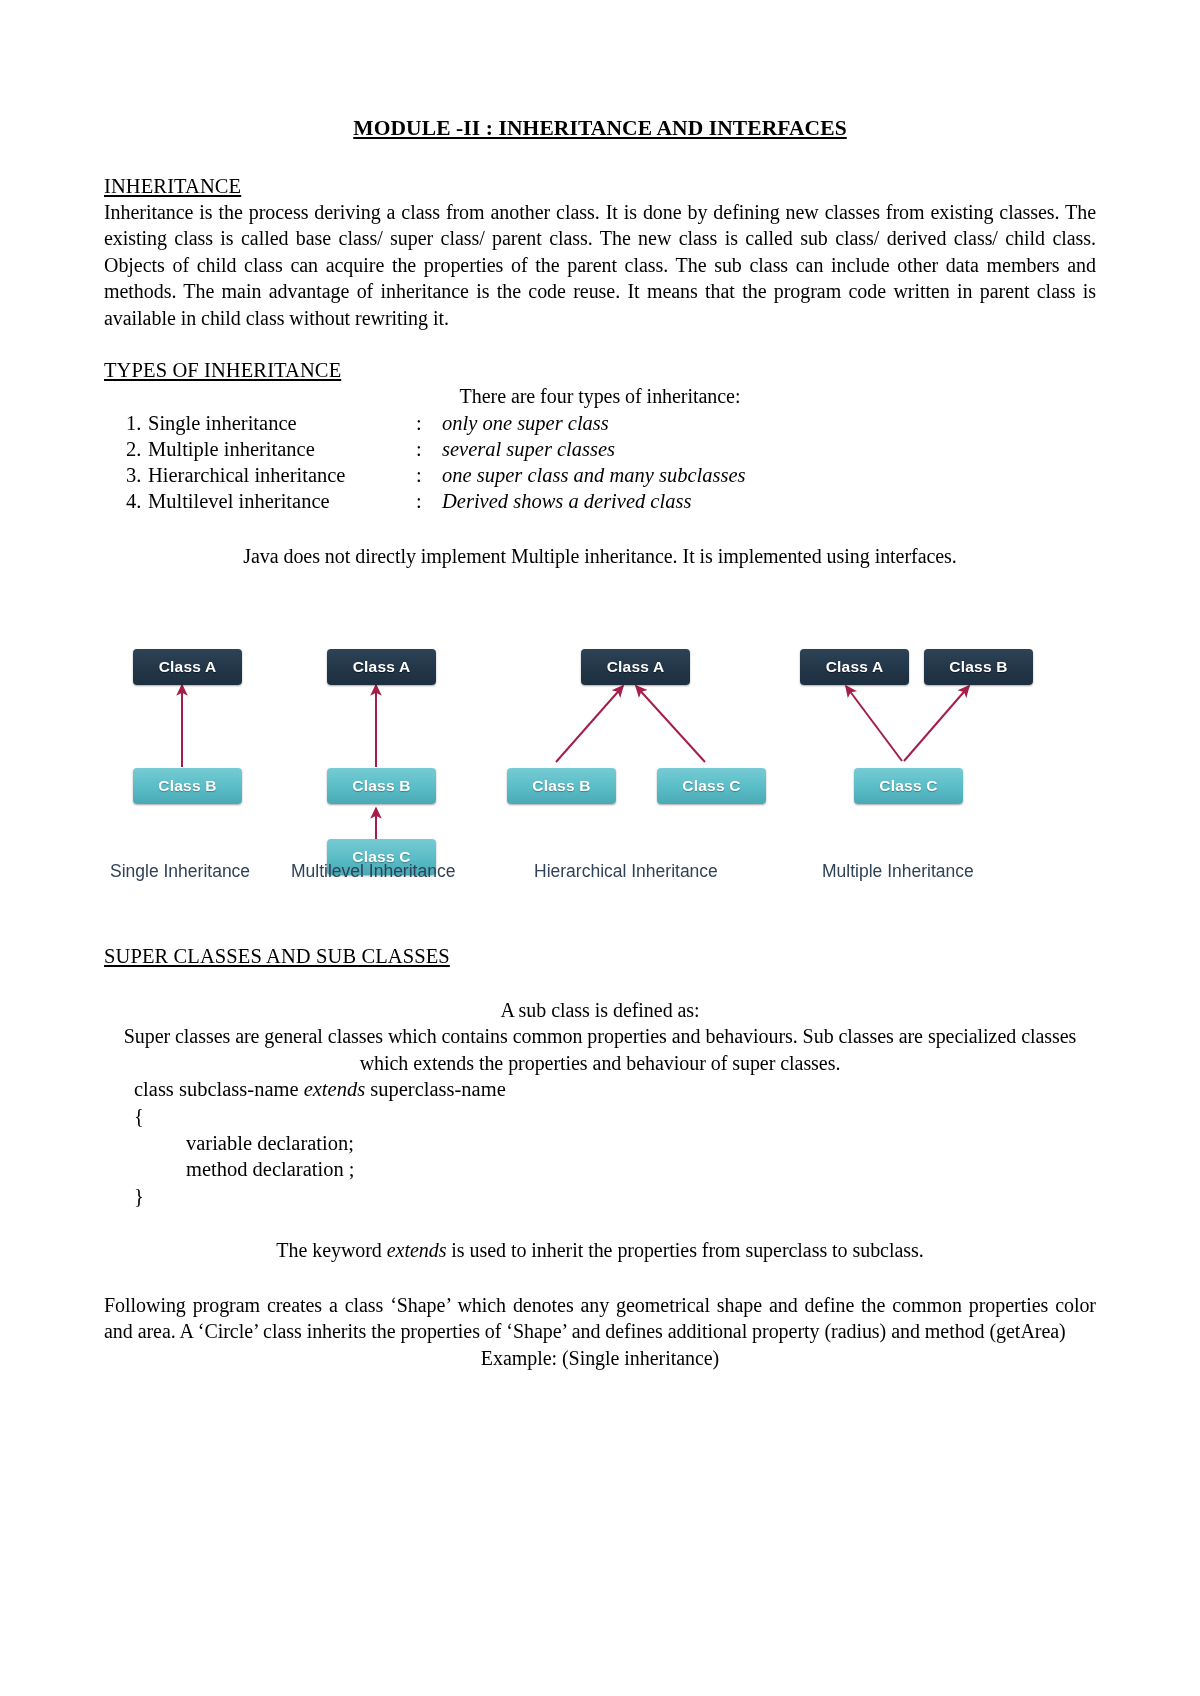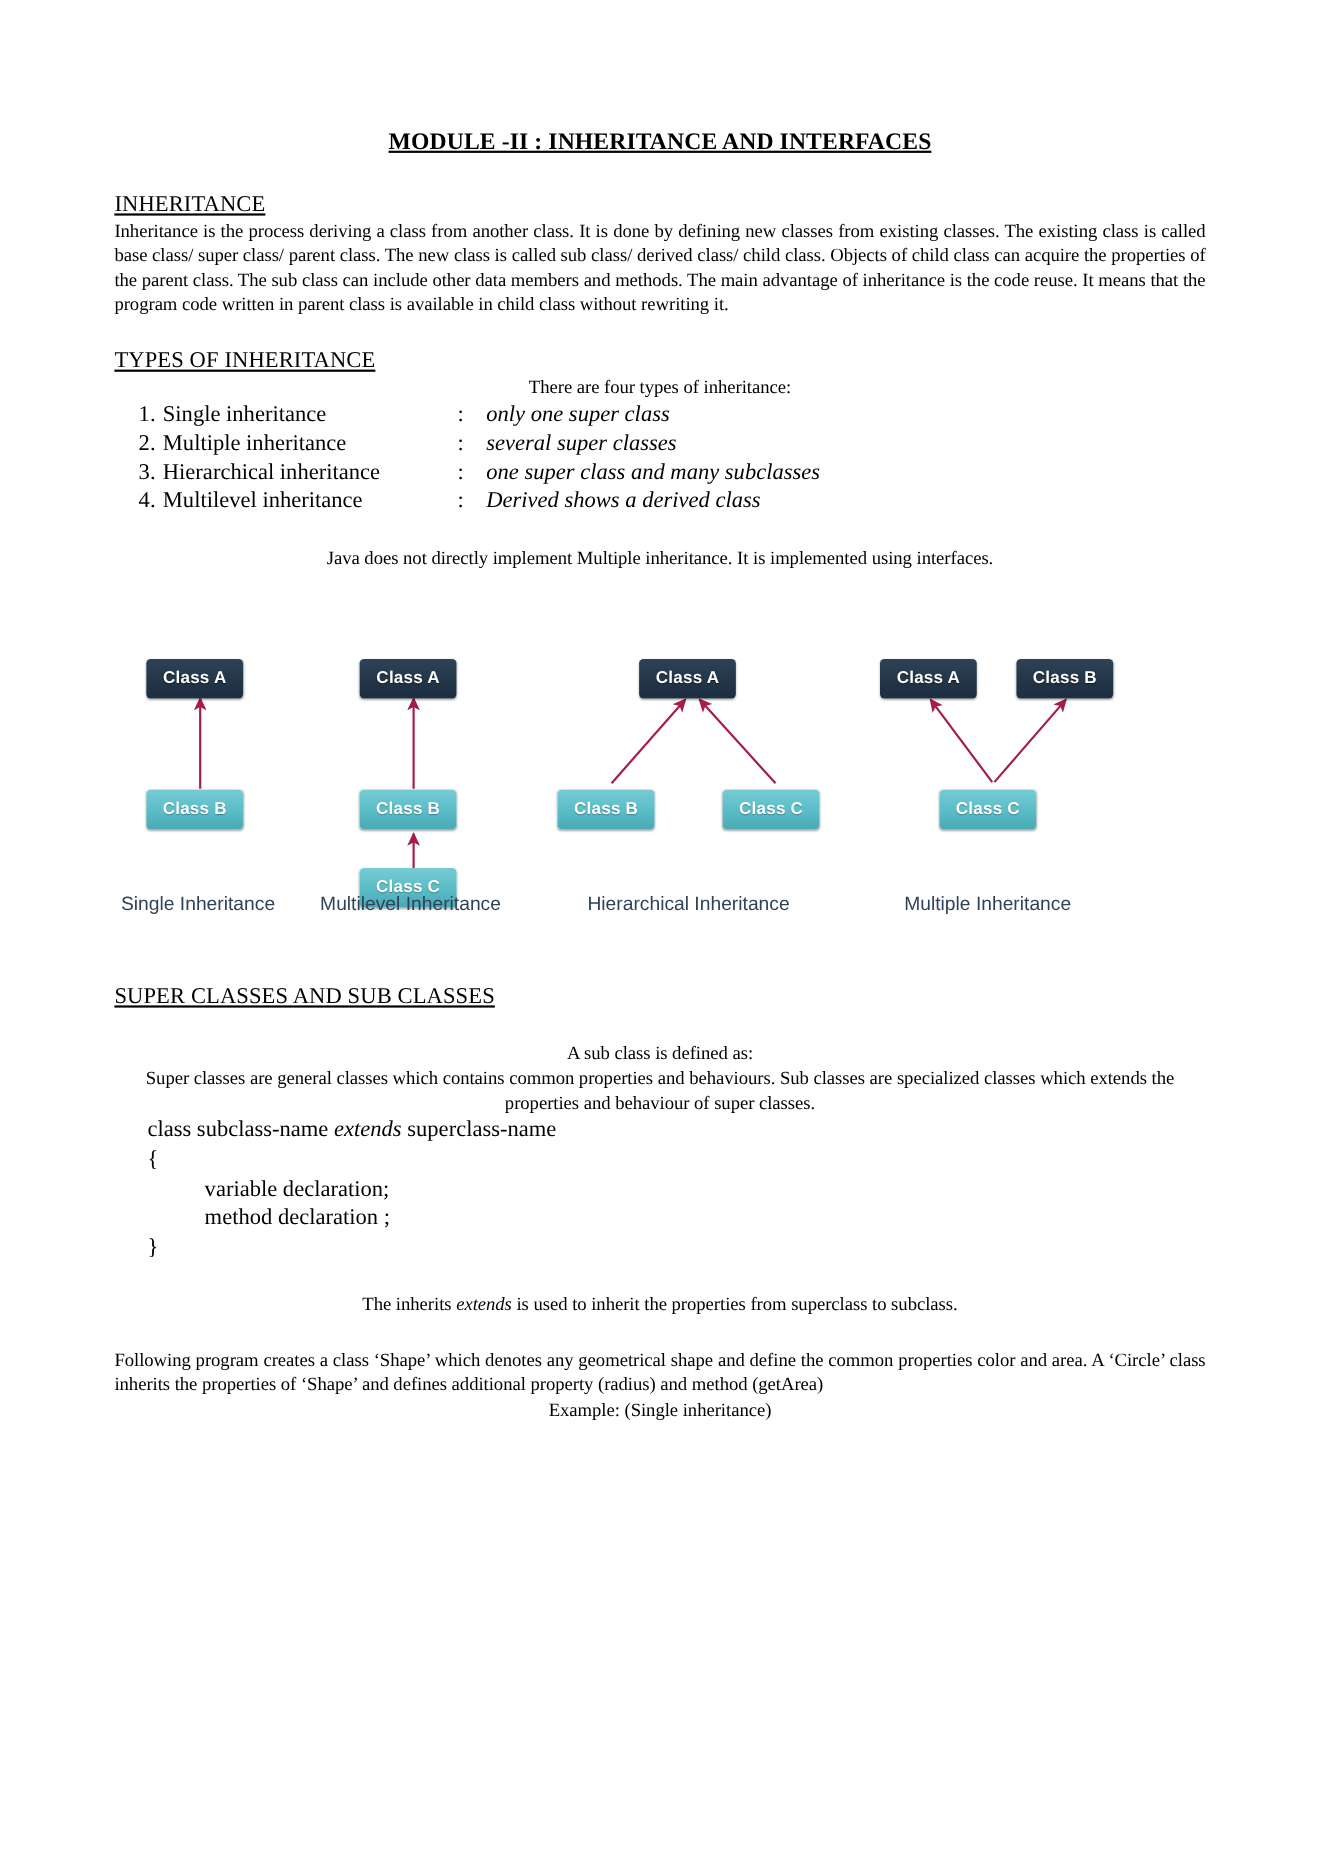--- a/index.html
+++ b/index.html
@@ -39,21 +39,21 @@
     font-size: 20.5px;
     margin: 0 0 1px 0;
     letter-spacing: .1px;
   }
   .heading span {
     text-decoration: underline;
     text-underline-offset: 2px;
   }
 
   p.para {
-    font-size: 17px;
+    font-size: 20px;
     line-height: 1.32;
     margin: 0;
     text-align: justify;
     letter-spacing: -0.05px;
   }
   p.para.left {
     text-align: center;
   }
   .gap-md { height: 28px; }
 
@@ -93,21 +93,21 @@
   
   .diagram {
     position: relative;
     width: 992px;
     height: 268px;
     margin: 0 0 0 0;
     font-family: "Liberation Sans", "DejaVu Sans", sans-serif;
   }
   .cbox {
     position: absolute;
-    width: 88px;
+    width: 109px;
     height: 36px;
     border-radius: 4px;
     color: #ffffff;
     font-size: 15.5px;
     font-weight: bold;
     display: flex;
     align-items: center;
     justify-content: center;
     letter-spacing: .2px;
     box-shadow: 0 1px 2px rgba(0,0,0,.35);
@@ -259,20 +259,20 @@
   <div class="code-block">
     <div class="code-line code-indent1"><span>class subclass-name </span><span class="ital">extends</span><span> superclass-name</span></div>
     <div class="code-line code-indent1">{</div>
     <div class="code-line code-indent2">variable declaration;</div>
     <div class="code-line code-indent2">method declaration ;</div>
     <div class="code-line code-indent1">}</div>
   </div>
 
   <div class="gap-md"></div>
 
-  <p class="para left"><span>The inherits </span><span class="ital">extends</span><span> is used to inherit the properties from superclass to subclass.</span></p>
+  <p class="para left"><span>The keyword </span><span class="ital">extends</span><span> is used to inherit the properties from superclass to subclass.</span></p>
 
   <div class="gap-md"></div>
 
   <p class="para">Following program creates a class ‘Shape’ which denotes any geometrical shape and define the common properties color and area. A ‘Circle’ class inherits the properties of ‘Shape’ and defines additional property (radius)  and method (getArea)</p>
   <p class="para left">Example: (Single inheritance)</p>
 
 </div>
 
 </body></html>

